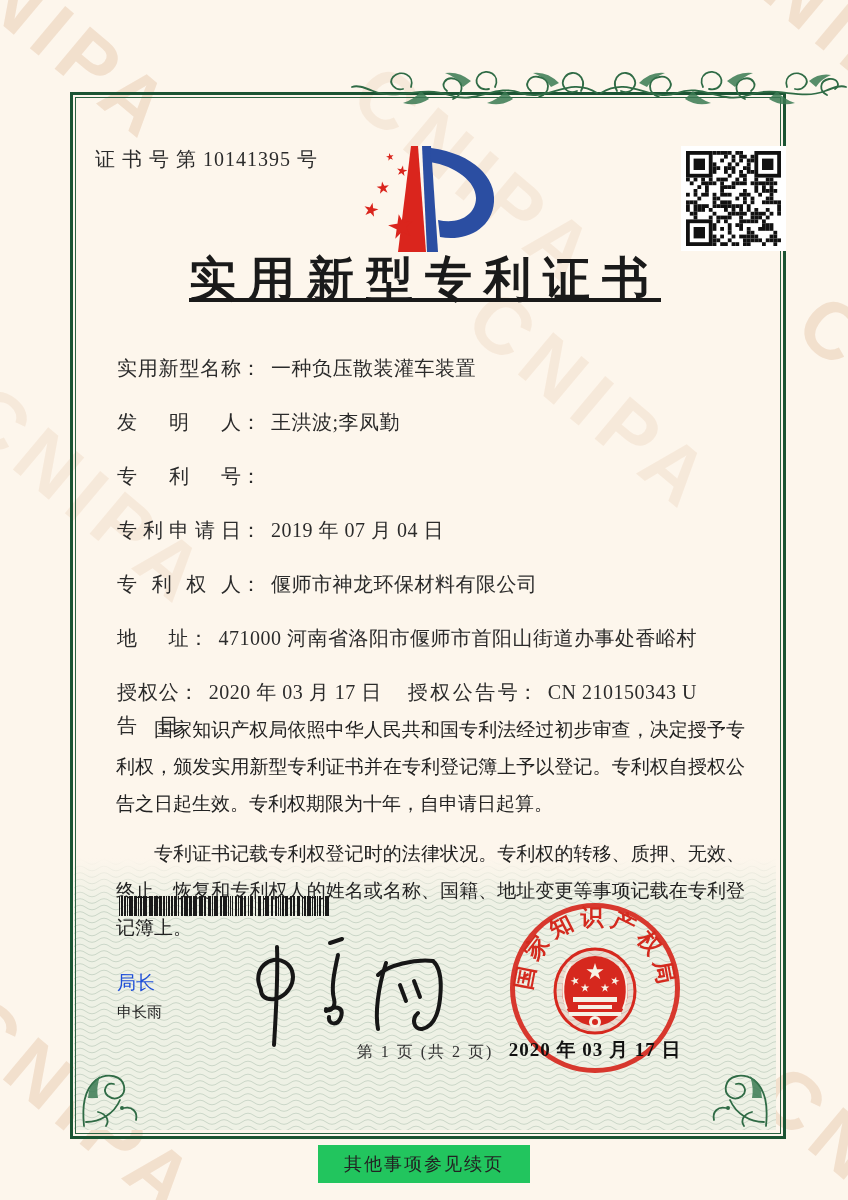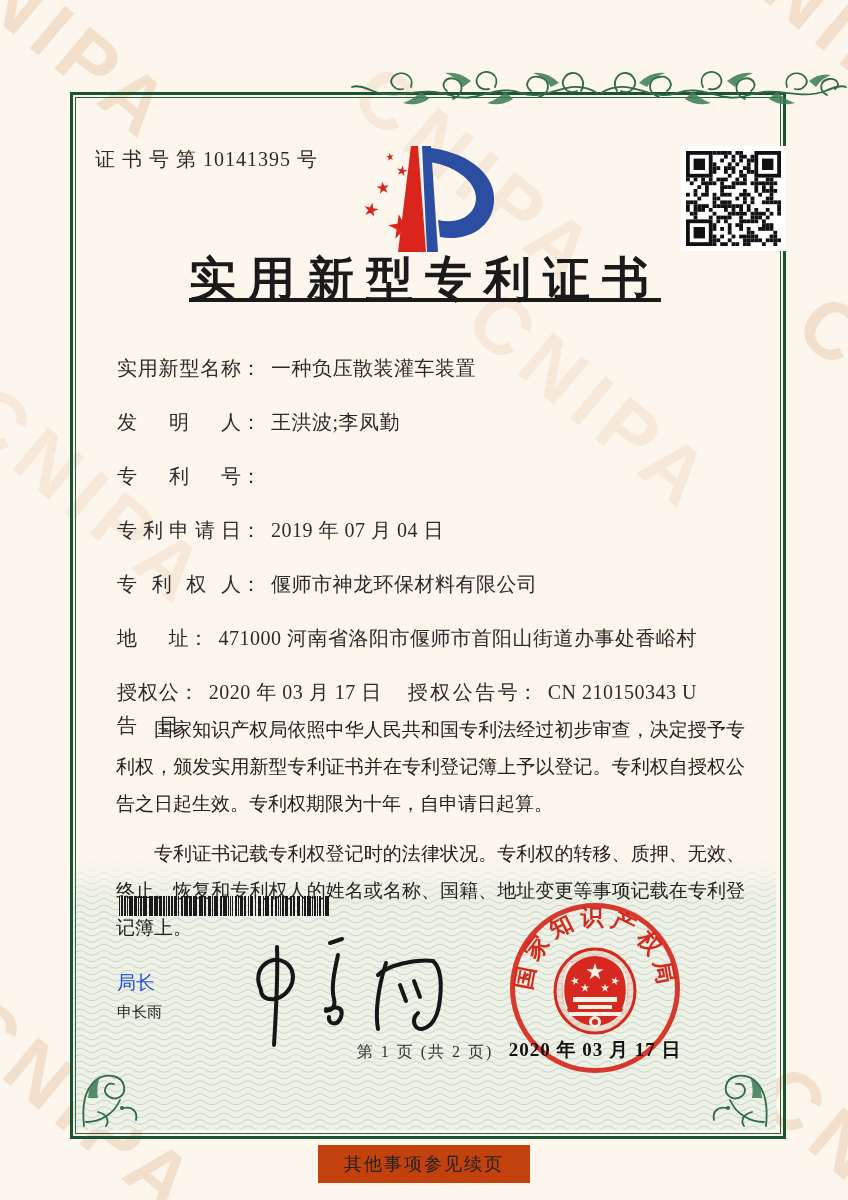--- a/index.html
+++ b/index.html
@@ -106,21 +106,21 @@
     text-align:center;font-size:19px;font-weight:600;color:#111;
     letter-spacing:1px;z-index:6;white-space:nowrap;
   }
 
   .page-info{
     position:absolute;left:70px;top:1042px;width:710px;
     text-align:center;font-size:16px;letter-spacing:2px;color:#333;z-index:4;
   }
   .note-box{
     position:absolute;left:50%;top:1145px;transform:translateX(-50%);
-    background:#c2410c;padding:7px 26px;font-size:18px;letter-spacing:2px;
+    background:#22c55e;padding:7px 26px;font-size:18px;letter-spacing:2px;
     color:#222;z-index:4;white-space:nowrap;
   }
 </style>
 </head>
 <body>
 
 <div class="page">
 
   <div class="wm" style="left:-95px;top:-15px;">CNIPA</div>
   <div class="wm" style="left:690px;top:-20px;">CNIPA</div>

